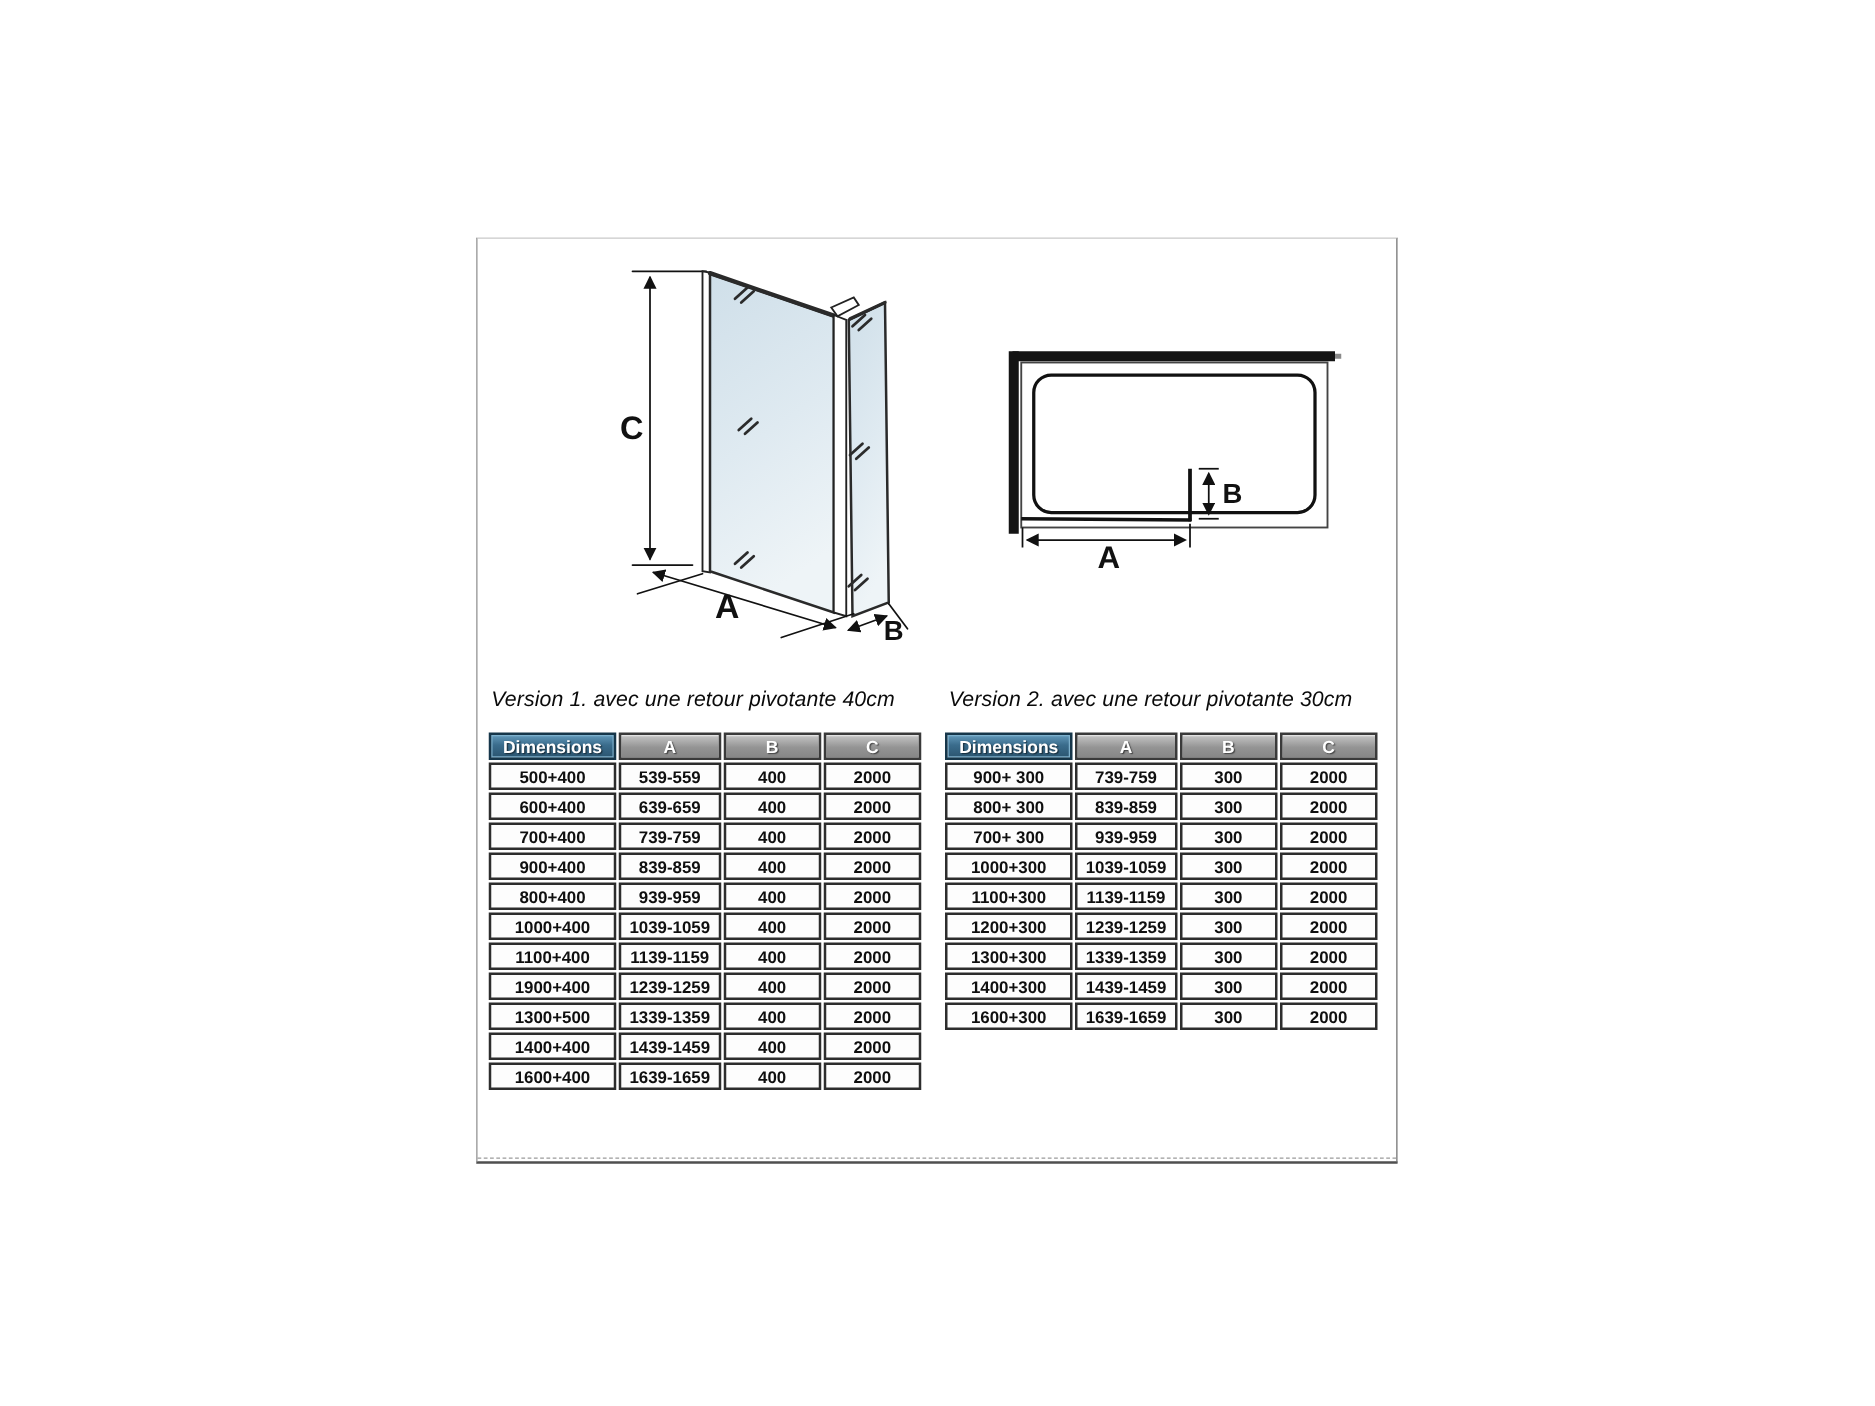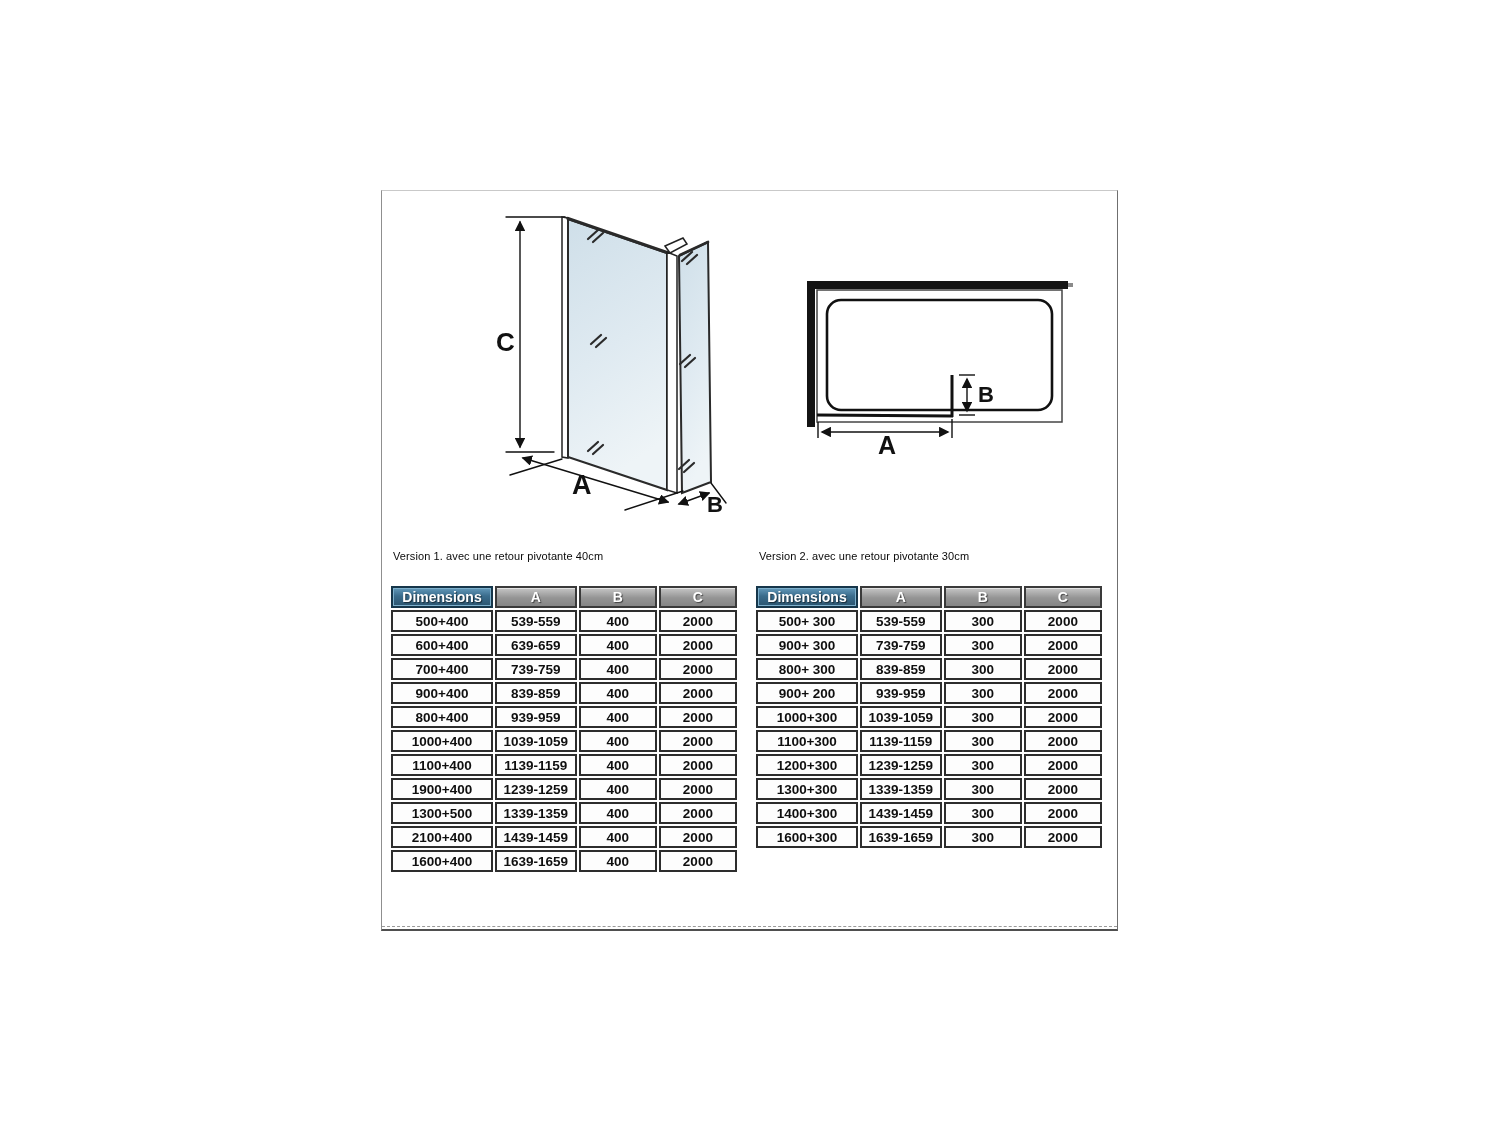--- a/index.html
+++ b/index.html
@@ -14,22 +14,22 @@
     border-left:1px solid #8f8f8f;
     border-right:1px solid #6f6f6f;
     border-bottom:2px solid #4f4f4f;
   }
   .dashed-line{
     position:absolute;left:0;right:0;bottom:2px;height:0;
     border-top:1px dashed #9b9b9b;
   }
   .diagrams{position:absolute;left:0;top:0;width:735px;height:345px;}
   .v-title{
-    position:absolute;top:359px;font-size:11px;font-weight:400;
-    color:#0a0a0a;letter-spacing:.1px;white-space:nowrap;
+    position:absolute;top:359px;font-size:17px;font-weight:400;
+    color:#0a0a0a;letter-spacing:.1px;white-space:nowrap;font-style:italic;
   }
   #title1{left:11px;}
   #title2{left:377px;}
   table.spec{
     position:absolute;top:393px;width:350px;
     border-collapse:separate;border-spacing:2px;table-layout:fixed;
     background:transparent;
   }
   #table1{left:7px;}
   #table2{left:372px;}
@@ -216,21 +216,21 @@
           <td>400</td>
           <td>2000</td>
         </tr>
         <tr>
           <td>1300+500</td>
           <td>1339-1359</td>
           <td>400</td>
           <td>2000</td>
         </tr>
         <tr>
-          <td>2100+400</td>
+          <td>1400+400</td>
           <td>1439-1459</td>
           <td>400</td>
           <td>2000</td>
         </tr>
         <tr>
           <td>1600+400</td>
           <td>1639-1659</td>
           <td>400</td>
           <td>2000</td>
         </tr>
@@ -247,39 +247,33 @@
     <thead>
       <tr>
           <th>Dimensions</th>
           <th>A</th>
           <th>B</th>
           <th>C</th>
         </tr>
     </thead>
     <tbody>
         <tr>
-          <td>500+ 300</td>
-          <td>539-559</td>
-          <td>300</td>
-          <td>2000</td>
-        </tr>
-        <tr>
           <td>900+ 300</td>
           <td>739-759</td>
           <td>300</td>
           <td>2000</td>
         </tr>
         <tr>
           <td>800+ 300</td>
           <td>839-859</td>
           <td>300</td>
           <td>2000</td>
         </tr>
         <tr>
-          <td>900+ 200</td>
+          <td>700+ 300</td>
           <td>939-959</td>
           <td>300</td>
           <td>2000</td>
         </tr>
         <tr>
           <td>1000+300</td>
           <td>1039-1059</td>
           <td>300</td>
           <td>2000</td>
         </tr>

